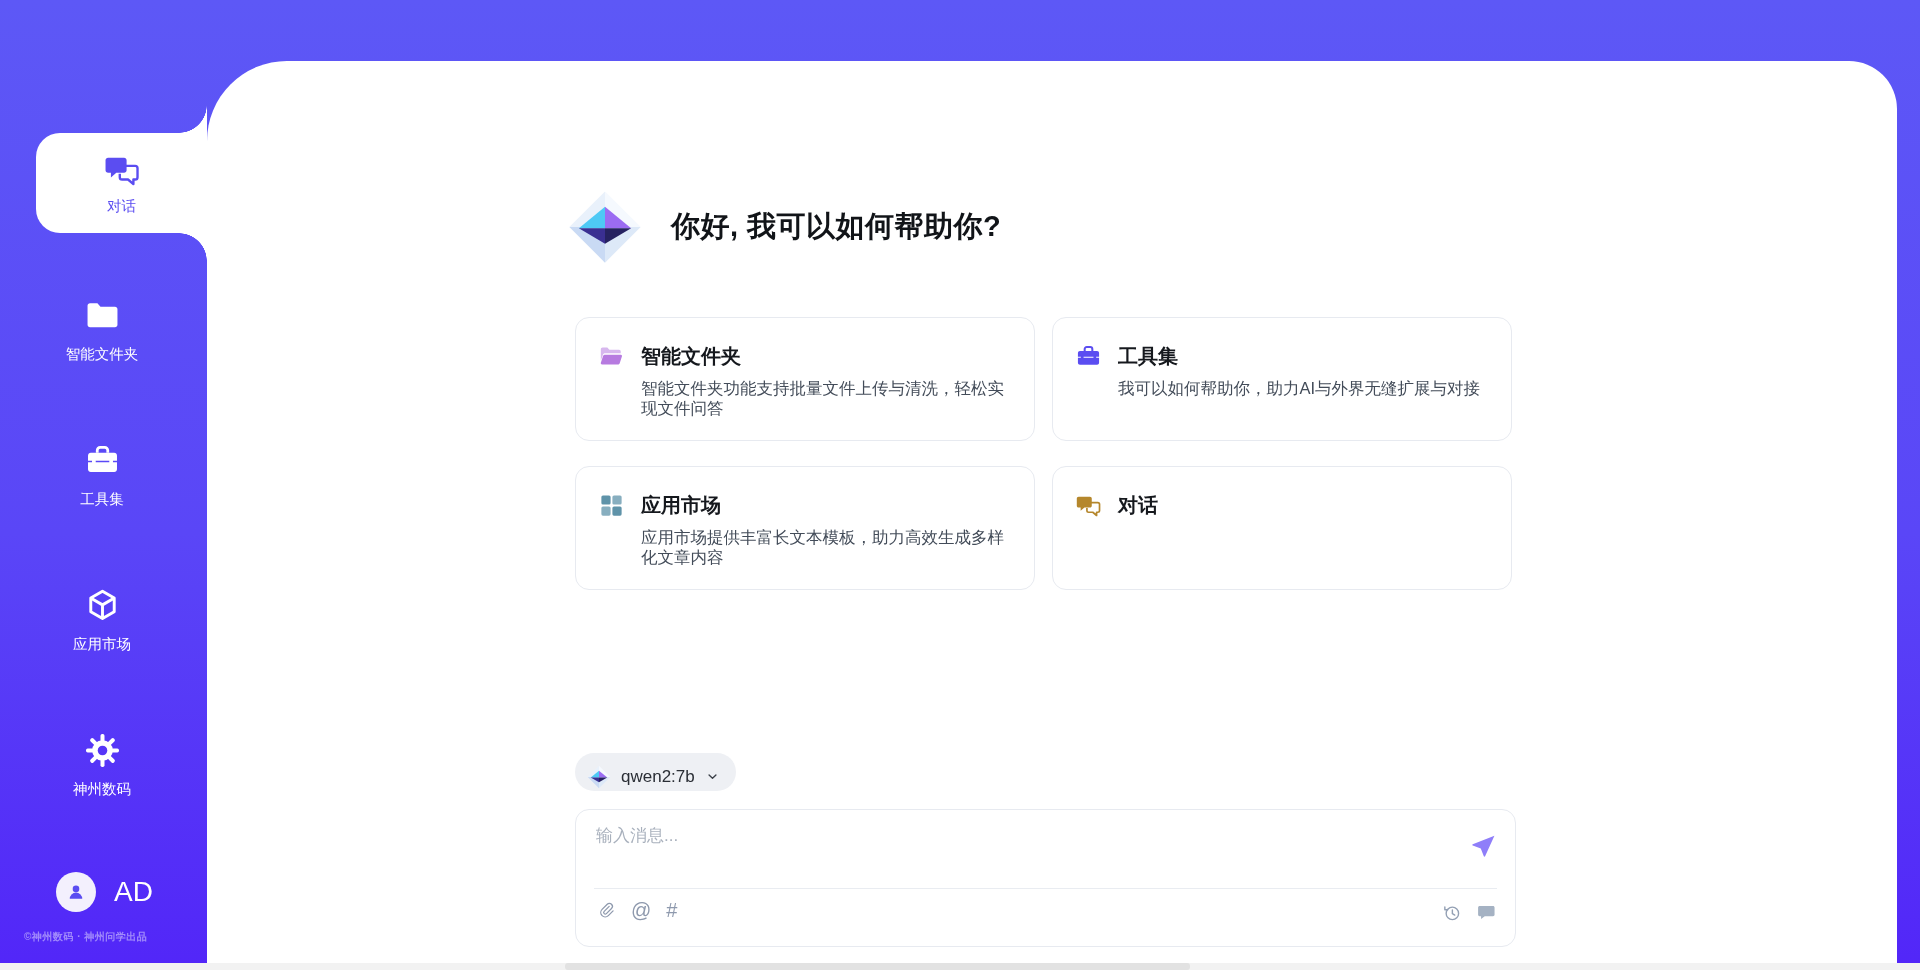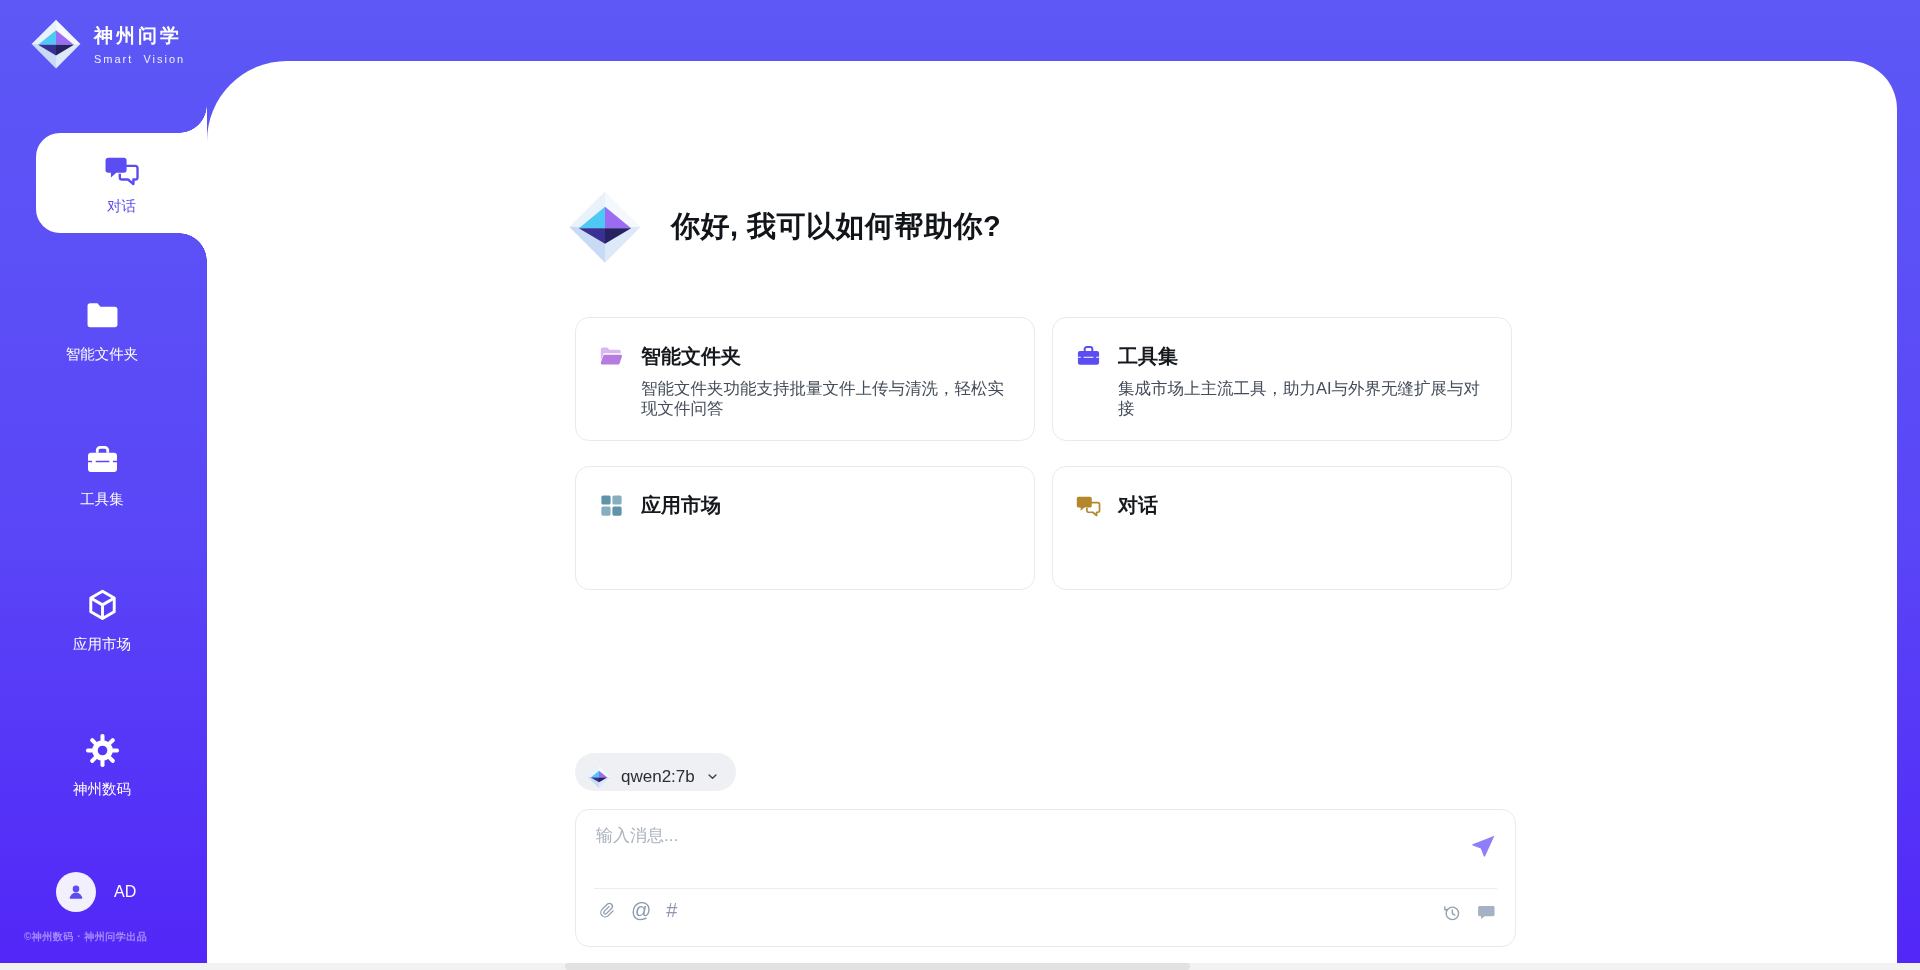--- a/index.html
+++ b/index.html
@@ -39,21 +39,21 @@
     display:flex; flex-direction:column; align-items:center; justify-content:center; gap:11px;
     color:#fff; cursor:pointer;
   }
   .nav-item .nav-icon { width:37px; height:37px; color:#fff; }
   .nav-item .nav-label { font-size:14.5px; }
   .nav-folder { top:278px; } .nav-tools { top:423px; } .nav-market { top:568px; } .nav-settings { top:713px; }
 
   .user-row { position:absolute; left:56px; top:872px; display:flex; align-items:center; gap:18px; cursor:pointer; }
   .avatar { width:40px; height:40px; border-radius:50%; background:#f3f0fd; display:flex; align-items:center; justify-content:center; }
   .avatar svg { width:22px; height:22px; color:#5b4df1; }
-  .user-name { color:#fff; font-size:16px; }
+  .user-name { color:#fff; font-size:28px; }
   .copyright { position:absolute; left:24px; top:930px; font-size:10px; color:rgba(255,255,255,0.45); letter-spacing:0.5px; white-space:nowrap;font-weight:bold; }
 
   
   .main-panel {
     position:absolute; left:207px; top:22px; width:1690px; height:964px;
     background:#fff; border-radius:80px 48px 48px 56px;margin-top:39px;
   }
   .greeting-row { position:absolute; left:360px; top:128px; display:flex; align-items:center; gap:28px; }
   .greeting-logo { width:76px; height:76px; }
   .greeting-text { font-size:29px; font-weight:700; color:#111418; letter-spacing:0.5px; }
@@ -188,29 +188,20 @@
       <path fill="currentColor" d="M21.8 3.2L3.2 10.5c-.5.2-.5.9 0 1.1l6.9 2.6 2.6 6.6c.2.5.9.5 1.1 0L21.8 3.2z"></path>
     </symbol>
     <symbol id="sym-chevron-down" viewBox="0 0 24 24">
       <path fill="none" stroke="currentColor" stroke-width="2.2" stroke-linecap="round" stroke-linejoin="round" d="M6.5 9.5l5.5 5.2 5.5-5.2"></path>
     </symbol>
   </defs>
 </svg>
 
 <div class="page">
 
-  <div class="brand">
-    <svg class="brand-logo">
-        <use href="#sym-diamond"></use>
-      </svg>
-    <div>
-      <div class="brand-name">神州问学</div>
-      <div class="brand-sub">Smart Vision</div>
-    </div>
-  </div>
 
   <div class="nav-tab-active">
     <svg class="nav-icon">
         <use href="#sym-chat"></use>
       </svg>
     <span class="nav-label">对话</span>
   </div>
 
   <div class="nav-item nav-folder">
     <svg class="nav-icon">
@@ -272,30 +263,31 @@
         <div class="card-desc">智能文件夹功能支持批量文件上传与清洗，轻松实现文件问答</div>
       </div>
 
       <div class="card">
         <div class="card-head">
           <svg class="card-icon icon-toolbox-card">
               <use href="#sym-toolbox"></use>
             </svg>
           <span class="card-title">工具集</span>
         </div>
-        <div class="card-desc">集成市场上主流工具，助力AI与外界无缝扩展与对接</div>
+        <div class="card-desc">我可以如何帮助你，助力AI与外界无缝扩展与对接</div>
       </div>
 
       <div class="card">
         <div class="card-head">
           <svg class="card-icon icon-app-grid">
               <use href="#sym-app-grid"></use>
             </svg>
           <span class="card-title">应用市场</span>
         </div>
+        <div class="card-desc">应用市场提供丰富长文本模板，助力高效生成多样化文章内容</div>
       </div>
 
       <div class="card">
         <div class="card-head">
           <svg class="card-icon icon-chat-card">
               <use href="#sym-chat"></use>
             </svg>
           <span class="card-title">对话</span>
         </div>
       </div>

